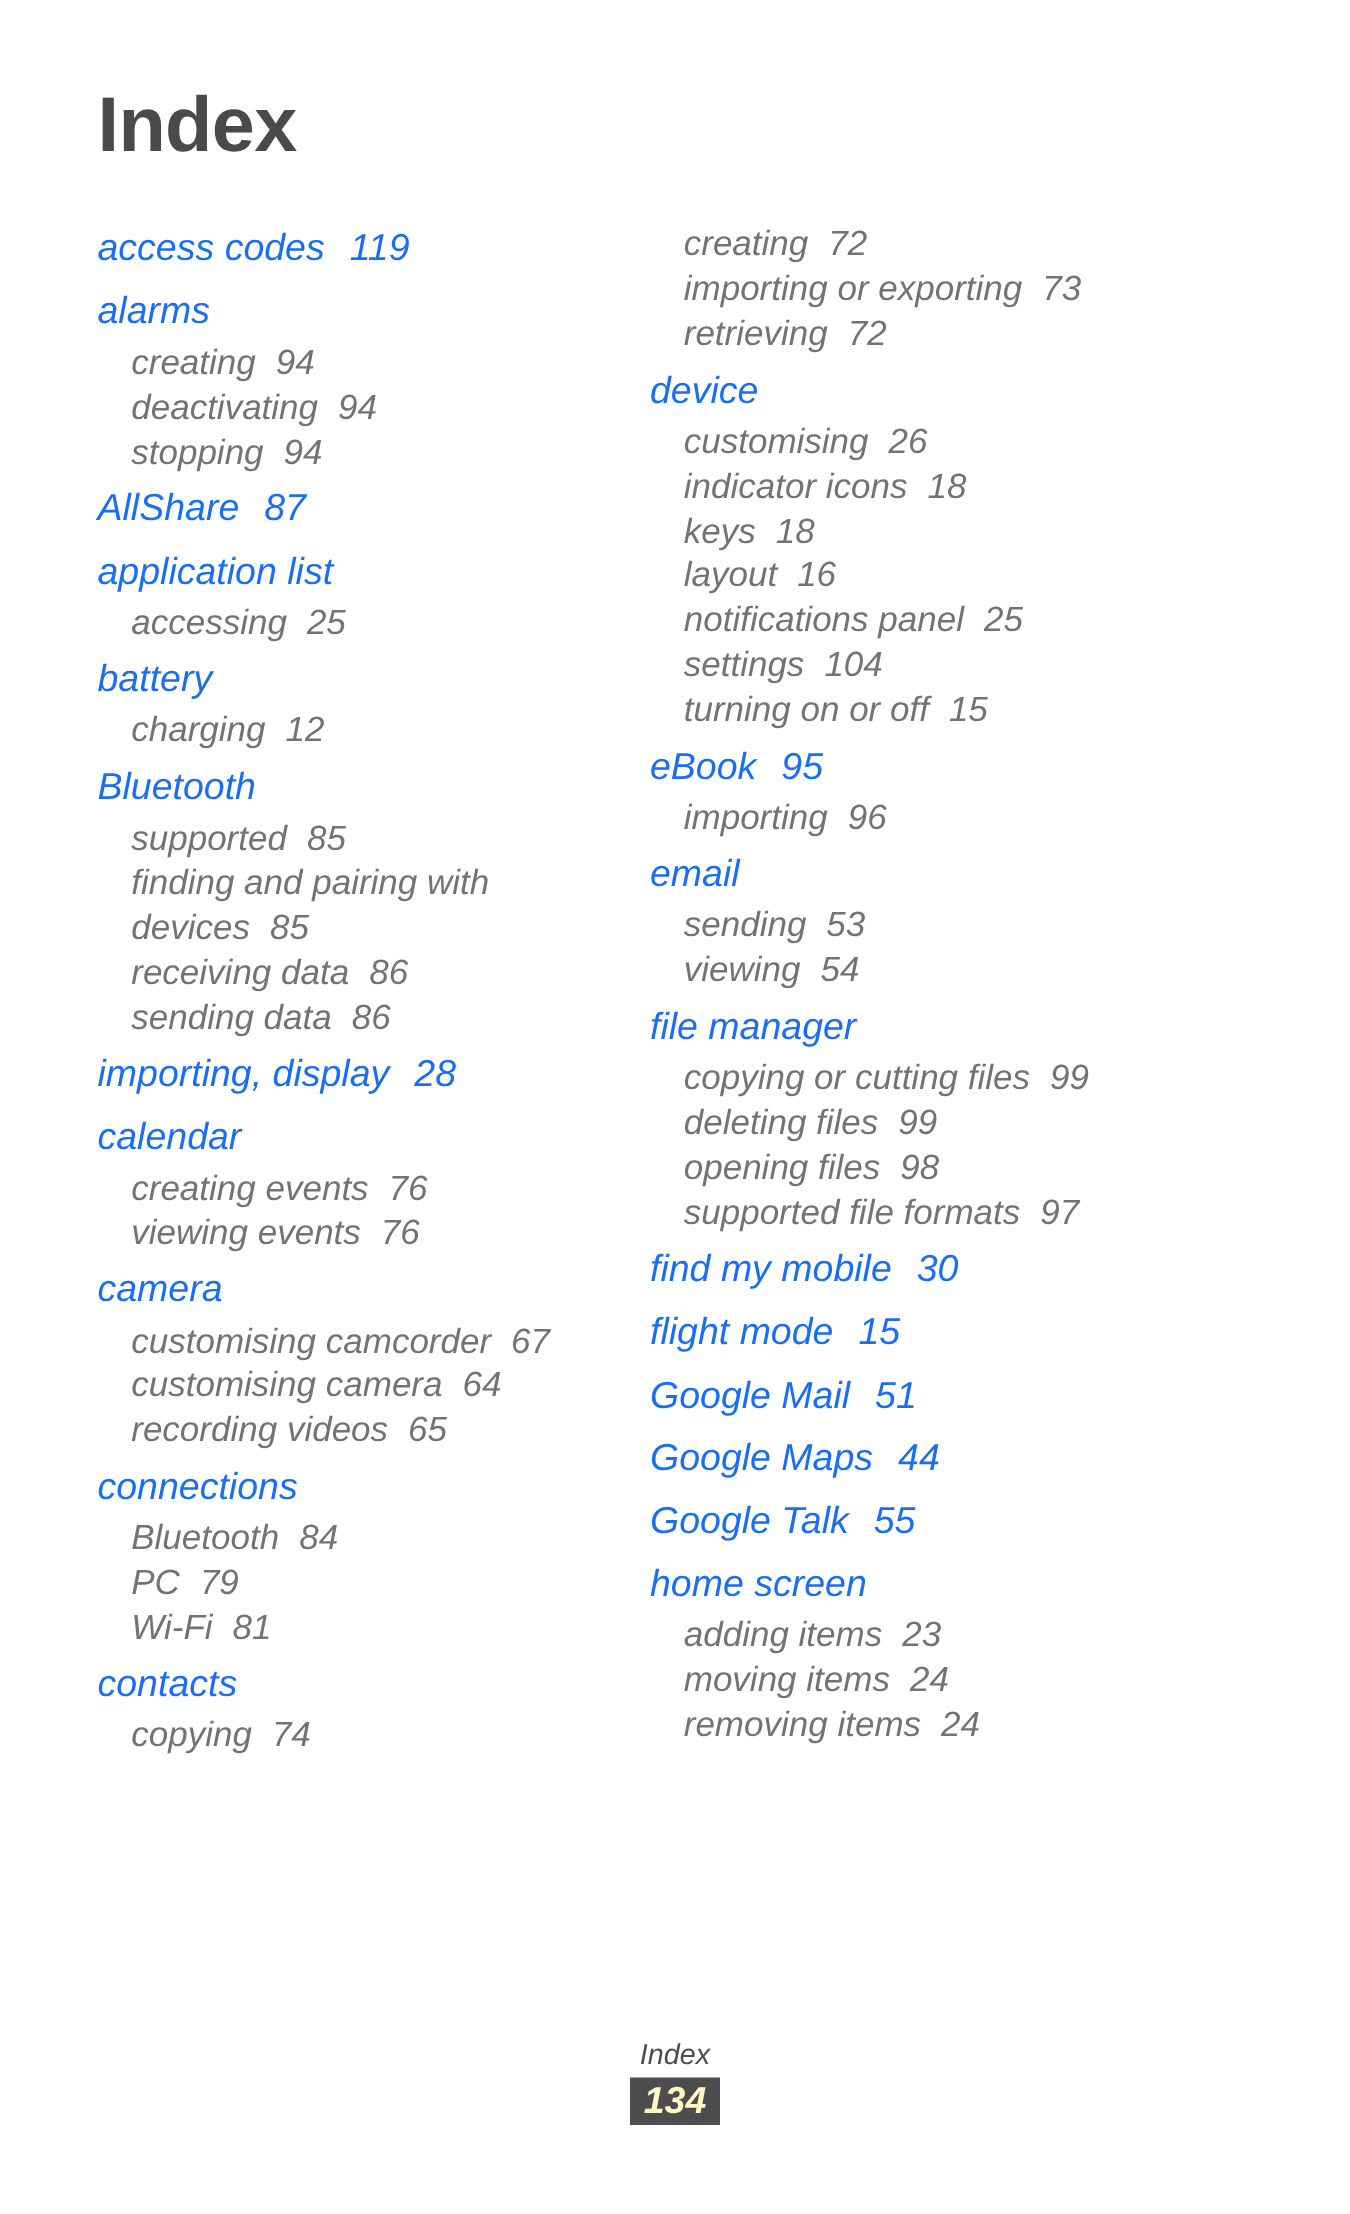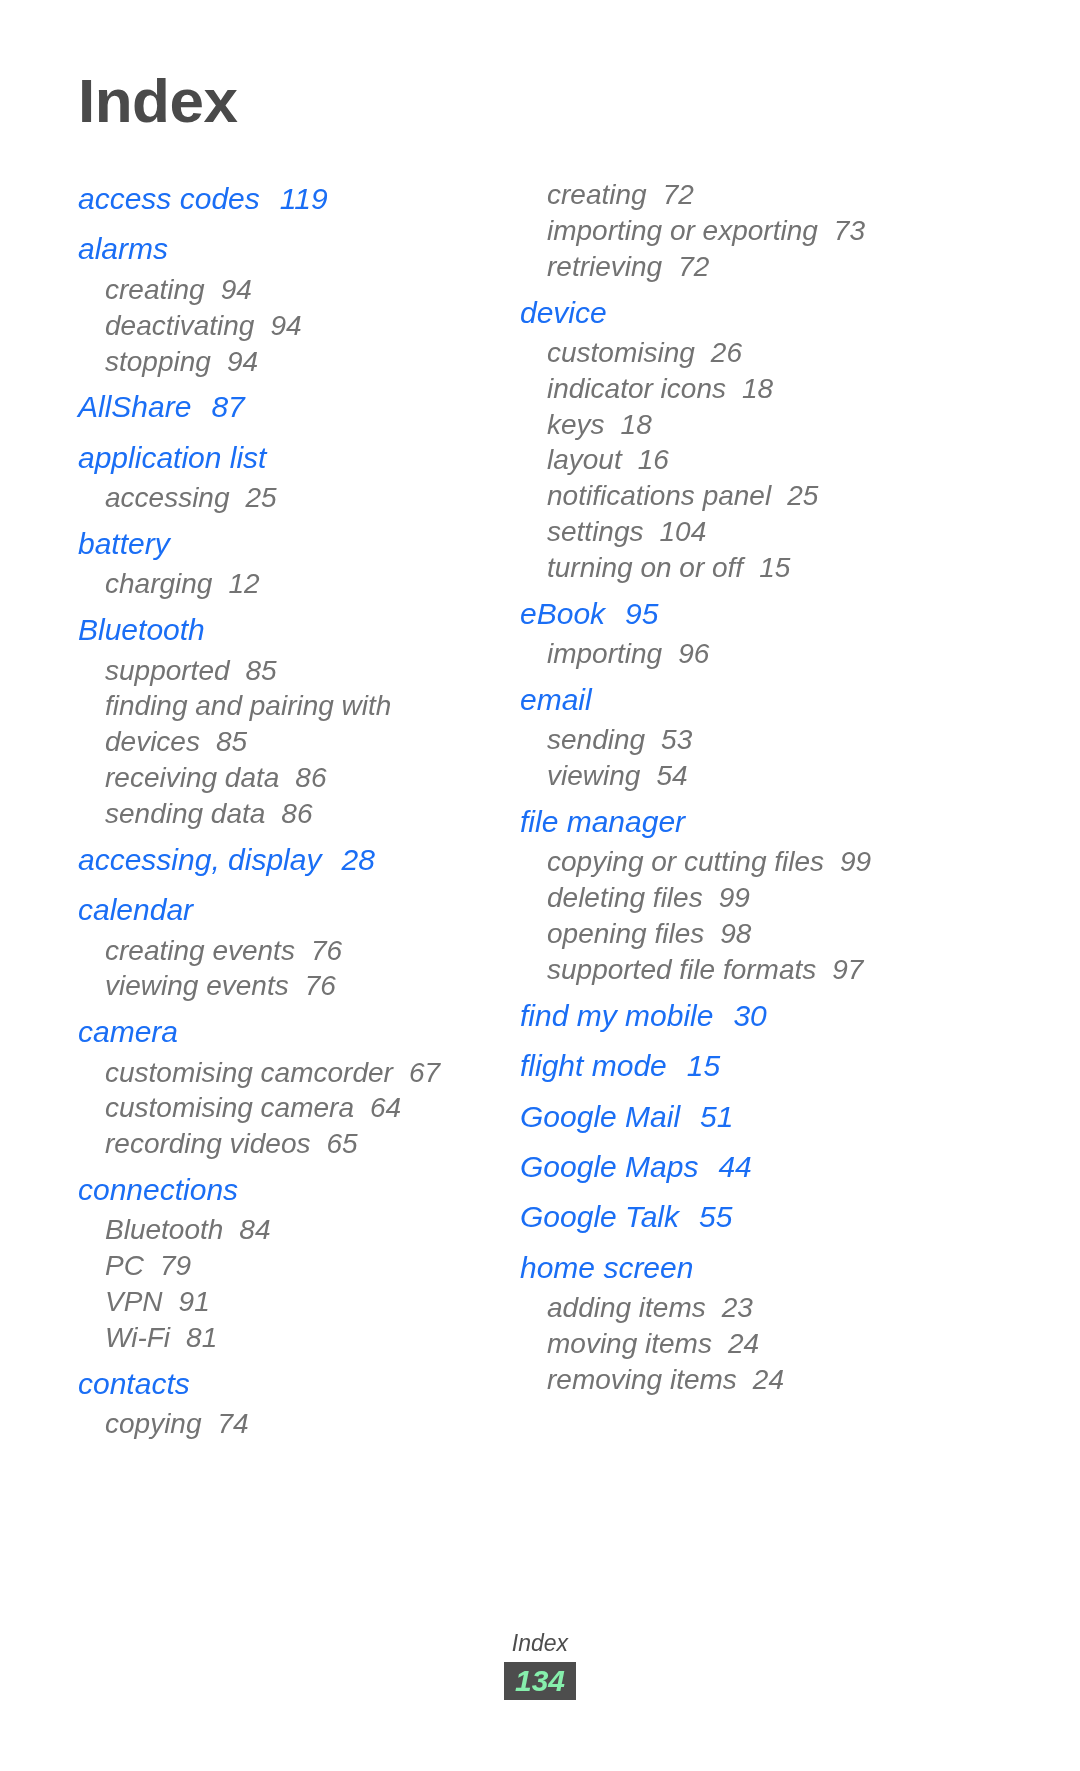--- a/index.html
+++ b/index.html
@@ -86,21 +86,21 @@
   }
   .footer-label {
     font-style: italic;
     font-size: 23px;
     color: #4d4d4d;
     line-height: 1.2;
   }
   .footer-pagebox {
     display: inline-block;
     background: #4d4d4d;
-    color: #86efac;
+    color: #fef9c3;
     font-style: italic;
     font-weight: bold;
     font-size: 30px;
     line-height: 1.12;
     padding: 2px 11px 3px 11px;
     margin-top: 4px;
   }
 </style>
 </head>
 <body>
@@ -132,38 +132,37 @@
           <div class="index-sub"><span>charging</span><span class="pg">12</span></div>
         </div>
         <div class="index-group">
           <div class="index-heading"><span>Bluetooth</span></div>
           <div class="index-sub"><span>supported</span><span class="pg">85</span></div>
           <div class="index-sub"><span>finding and pairing with devices</span><span class="pg">85</span></div>
           <div class="index-sub"><span>receiving data</span><span class="pg">86</span></div>
           <div class="index-sub"><span>sending data</span><span class="pg">86</span></div>
         </div>
         <div class="index-group">
-          <div class="index-heading"><span>accessing, display</span><span class="pg">28</span></div>
+          <div class="index-heading"><span>importing, display</span><span class="pg">28</span></div>
         </div>
         <div class="index-group">
           <div class="index-heading"><span>calendar</span></div>
           <div class="index-sub"><span>creating events</span><span class="pg">76</span></div>
           <div class="index-sub"><span>viewing events</span><span class="pg">76</span></div>
         </div>
         <div class="index-group">
           <div class="index-heading"><span>camera</span></div>
           <div class="index-sub"><span>customising camcorder</span><span class="pg">67</span></div>
           <div class="index-sub"><span>customising camera</span><span class="pg">64</span></div>
           <div class="index-sub"><span>recording videos</span><span class="pg">65</span></div>
         </div>
         <div class="index-group">
           <div class="index-heading"><span>connections</span></div>
           <div class="index-sub"><span>Bluetooth</span><span class="pg">84</span></div>
           <div class="index-sub"><span>PC</span><span class="pg">79</span></div>
-          <div class="index-sub"><span>VPN</span><span class="pg">91</span></div>
           <div class="index-sub"><span>Wi-Fi</span><span class="pg">81</span></div>
         </div>
         <div class="index-group">
           <div class="index-heading"><span>contacts</span></div>
           <div class="index-sub"><span>copying</span><span class="pg">74</span></div>
         </div>
       </div>
     <div class="column right">
         <div class="index-group">
           <div class="index-sub"><span>creating</span><span class="pg">72</span></div>

